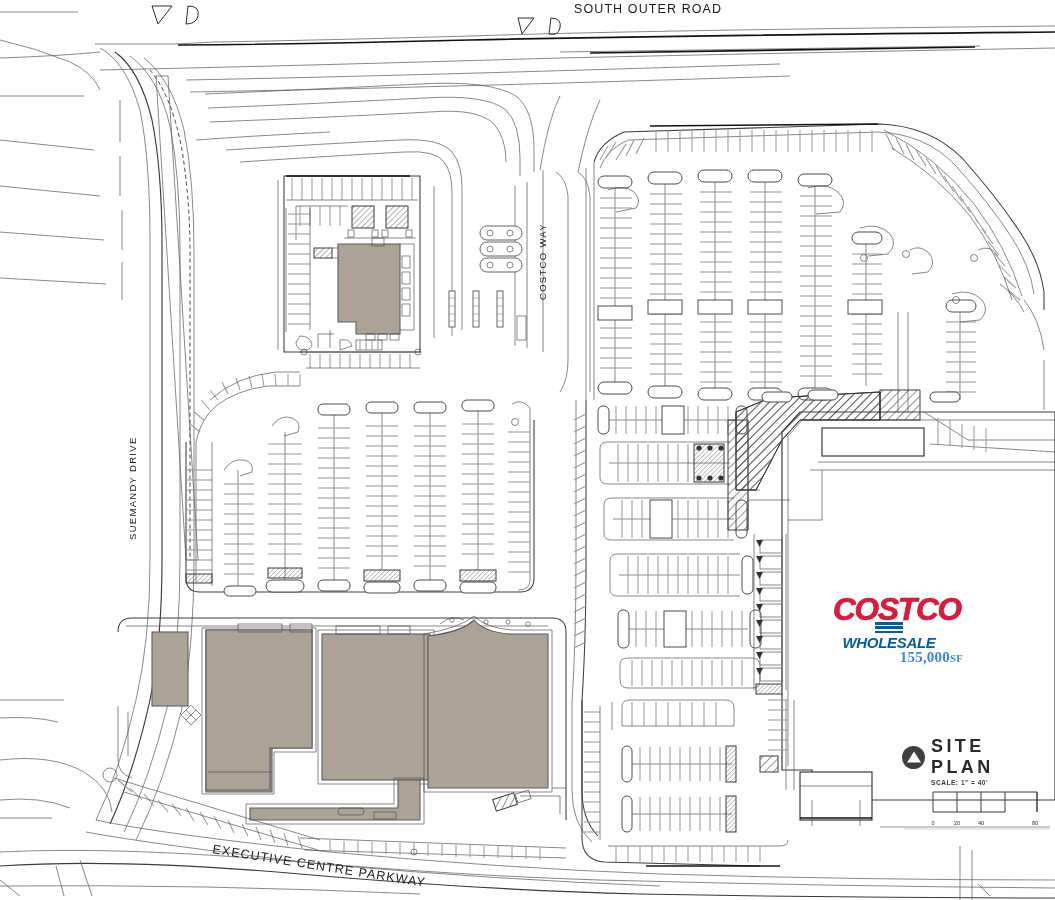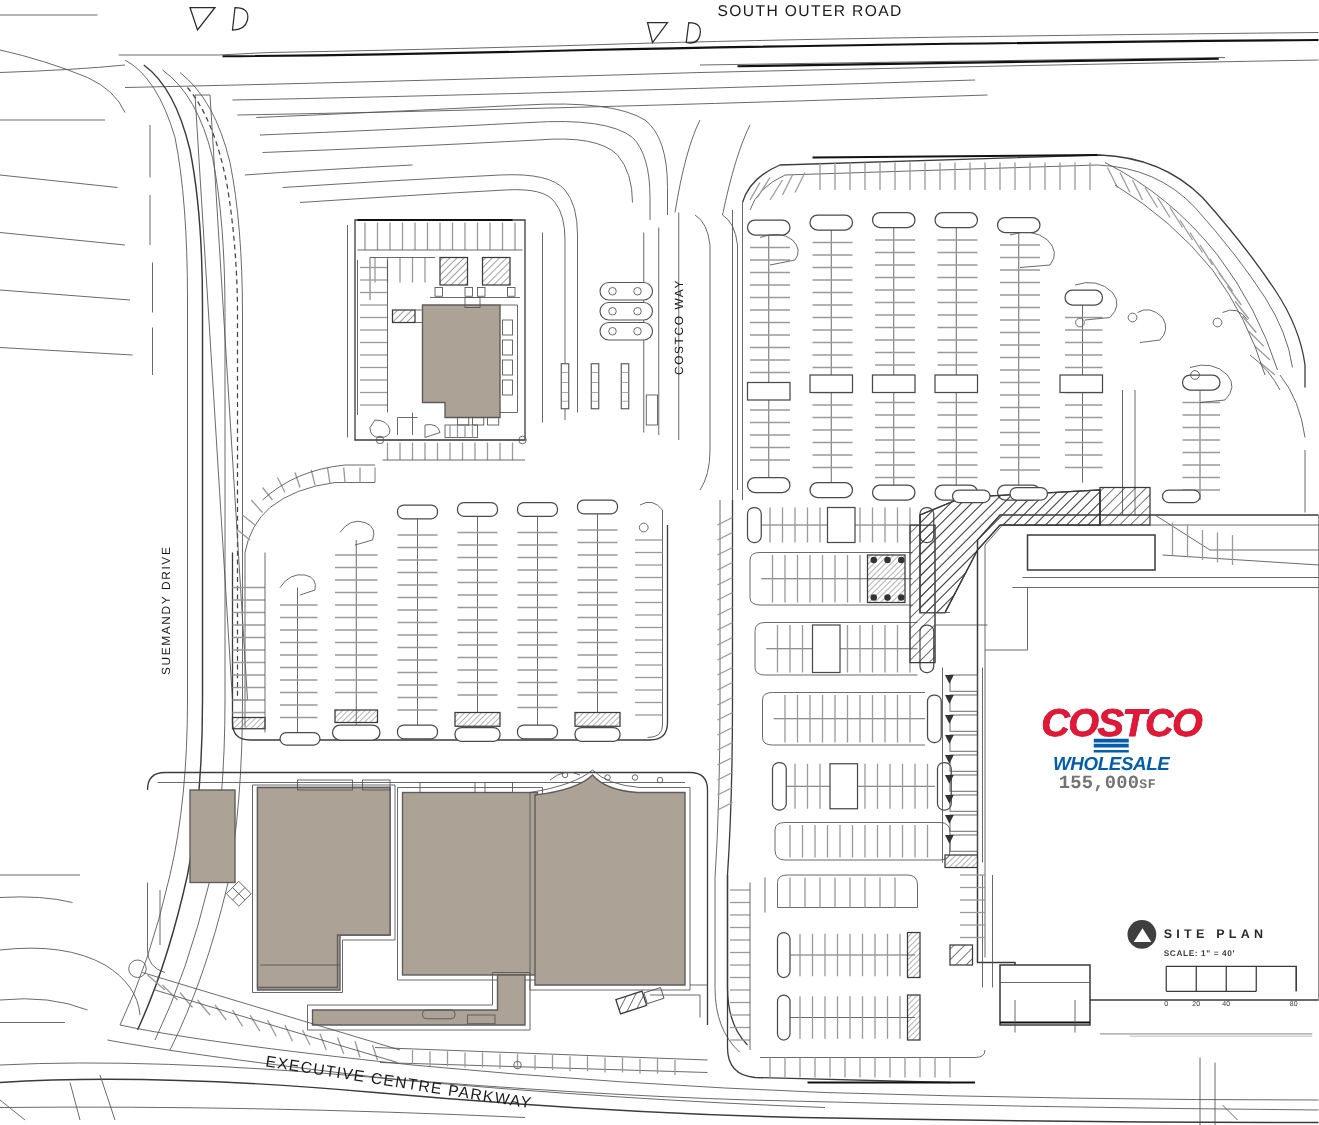--- a/index.html
+++ b/index.html
@@ -32,21 +32,21 @@
     font-family:"Liberation Sans", sans-serif;
     font-size:12.5px;letter-spacing:1.1px;fill:#1a1a1a;font-weight:500;
   }
   .road-label-sm{
     font-family:"Liberation Sans", sans-serif;
     font-size:9.5px;letter-spacing:1.3px;fill:#1a1a1a;font-weight:500;
   }
 
   
   #costco-block{
-    position:absolute;left:833px;top:563px;width:130px;text-align:left;
+    position:absolute;left:833px;top:594px;width:130px;text-align:left;
   }
   #costco-logo{position:relative;width:112px;height:44px;}
   .costco-word{
     font-family:"Liberation Sans", sans-serif;
     font-weight:bold;font-style:italic;
     font-size:31px;letter-spacing:-1.2px;
     color:#E31837;line-height:1;
     -webkit-text-stroke:0.6px #c0102a;
     margin:0;padding:0;display:block;
     transform:scaleX(1.02);transform-origin:left top;
@@ -54,43 +54,43 @@
   .costco-sub-row{display:flex;align-items:center;margin-top:-3px;flex-direction:column;}
   .costco-bars{display:inline-block;width:28px;margin-right:1px;}
   .costco-bars i{display:block;height:2.6px;background:#005DAA;margin-bottom:1.7px;}
   .costco-whole-txt{
     font-family:"Liberation Sans", sans-serif;
     font-weight:bold;font-style:italic;font-size:15px;
     letter-spacing:-0.3px;color:#005DAA;line-height:1;
   }
   #costco-sf{
     margin-top:11px;margin-left:14px;
-    font-family:Liberation Mono, monospace;
-    font-size:15px;font-weight:bold;color:#737373;letter-spacing:.2px;
+    font-family:Liberation Serif, serif;
+    font-size:15px;font-weight:bold;color:#3b82f6;letter-spacing:.2px;text-align:right;
   }
   #costco-sf .sf{font-size:10.5px;font-weight:bold;letter-spacing:.4px;}
 
   
   #legend{position:absolute;left:902px;top:736px;width:150px;}
   #legend-head{display:flex;align-items:center;}
   #legend-badge{
     width:23px;height:23px;border-radius:50%;
     background:#3f3f3f;position:relative;flex:0 0 auto;margin-right:6px;
   }
   #legend-badge:after{
     content:"";position:absolute;left:50%;top:52%;
     transform:translate(-50%,-50%);
     width:0;height:0;
     border-left:7px solid transparent;
     border-right:7px solid transparent;
     border-bottom:11px solid #ffffff;
   }
   #legend-title{
     font-family:"Liberation Sans", sans-serif;
-    font-size:10px;font-weight:bold;letter-spacing:3.4px;color:#2a2a2a;
+    font-size:18px;font-weight:bold;letter-spacing:3.4px;color:#2a2a2a;
   }
   #legend-scale{
     margin-left:29px;margin-top:1px;
     font-family:"Liberation Sans", sans-serif;
     font-size:6.6px;font-weight:bold;letter-spacing:.5px;color:#3a3a3a;
   }
   #legend-bar{margin-left:29px;margin-top:4px;position:relative;width:108px;height:30px;}
   #legend-ticks{
     margin-left:29px;position:relative;width:112px;height:10px;
     font-family:"Liberation Sans", sans-serif;font-size:5.6px;color:#333;

